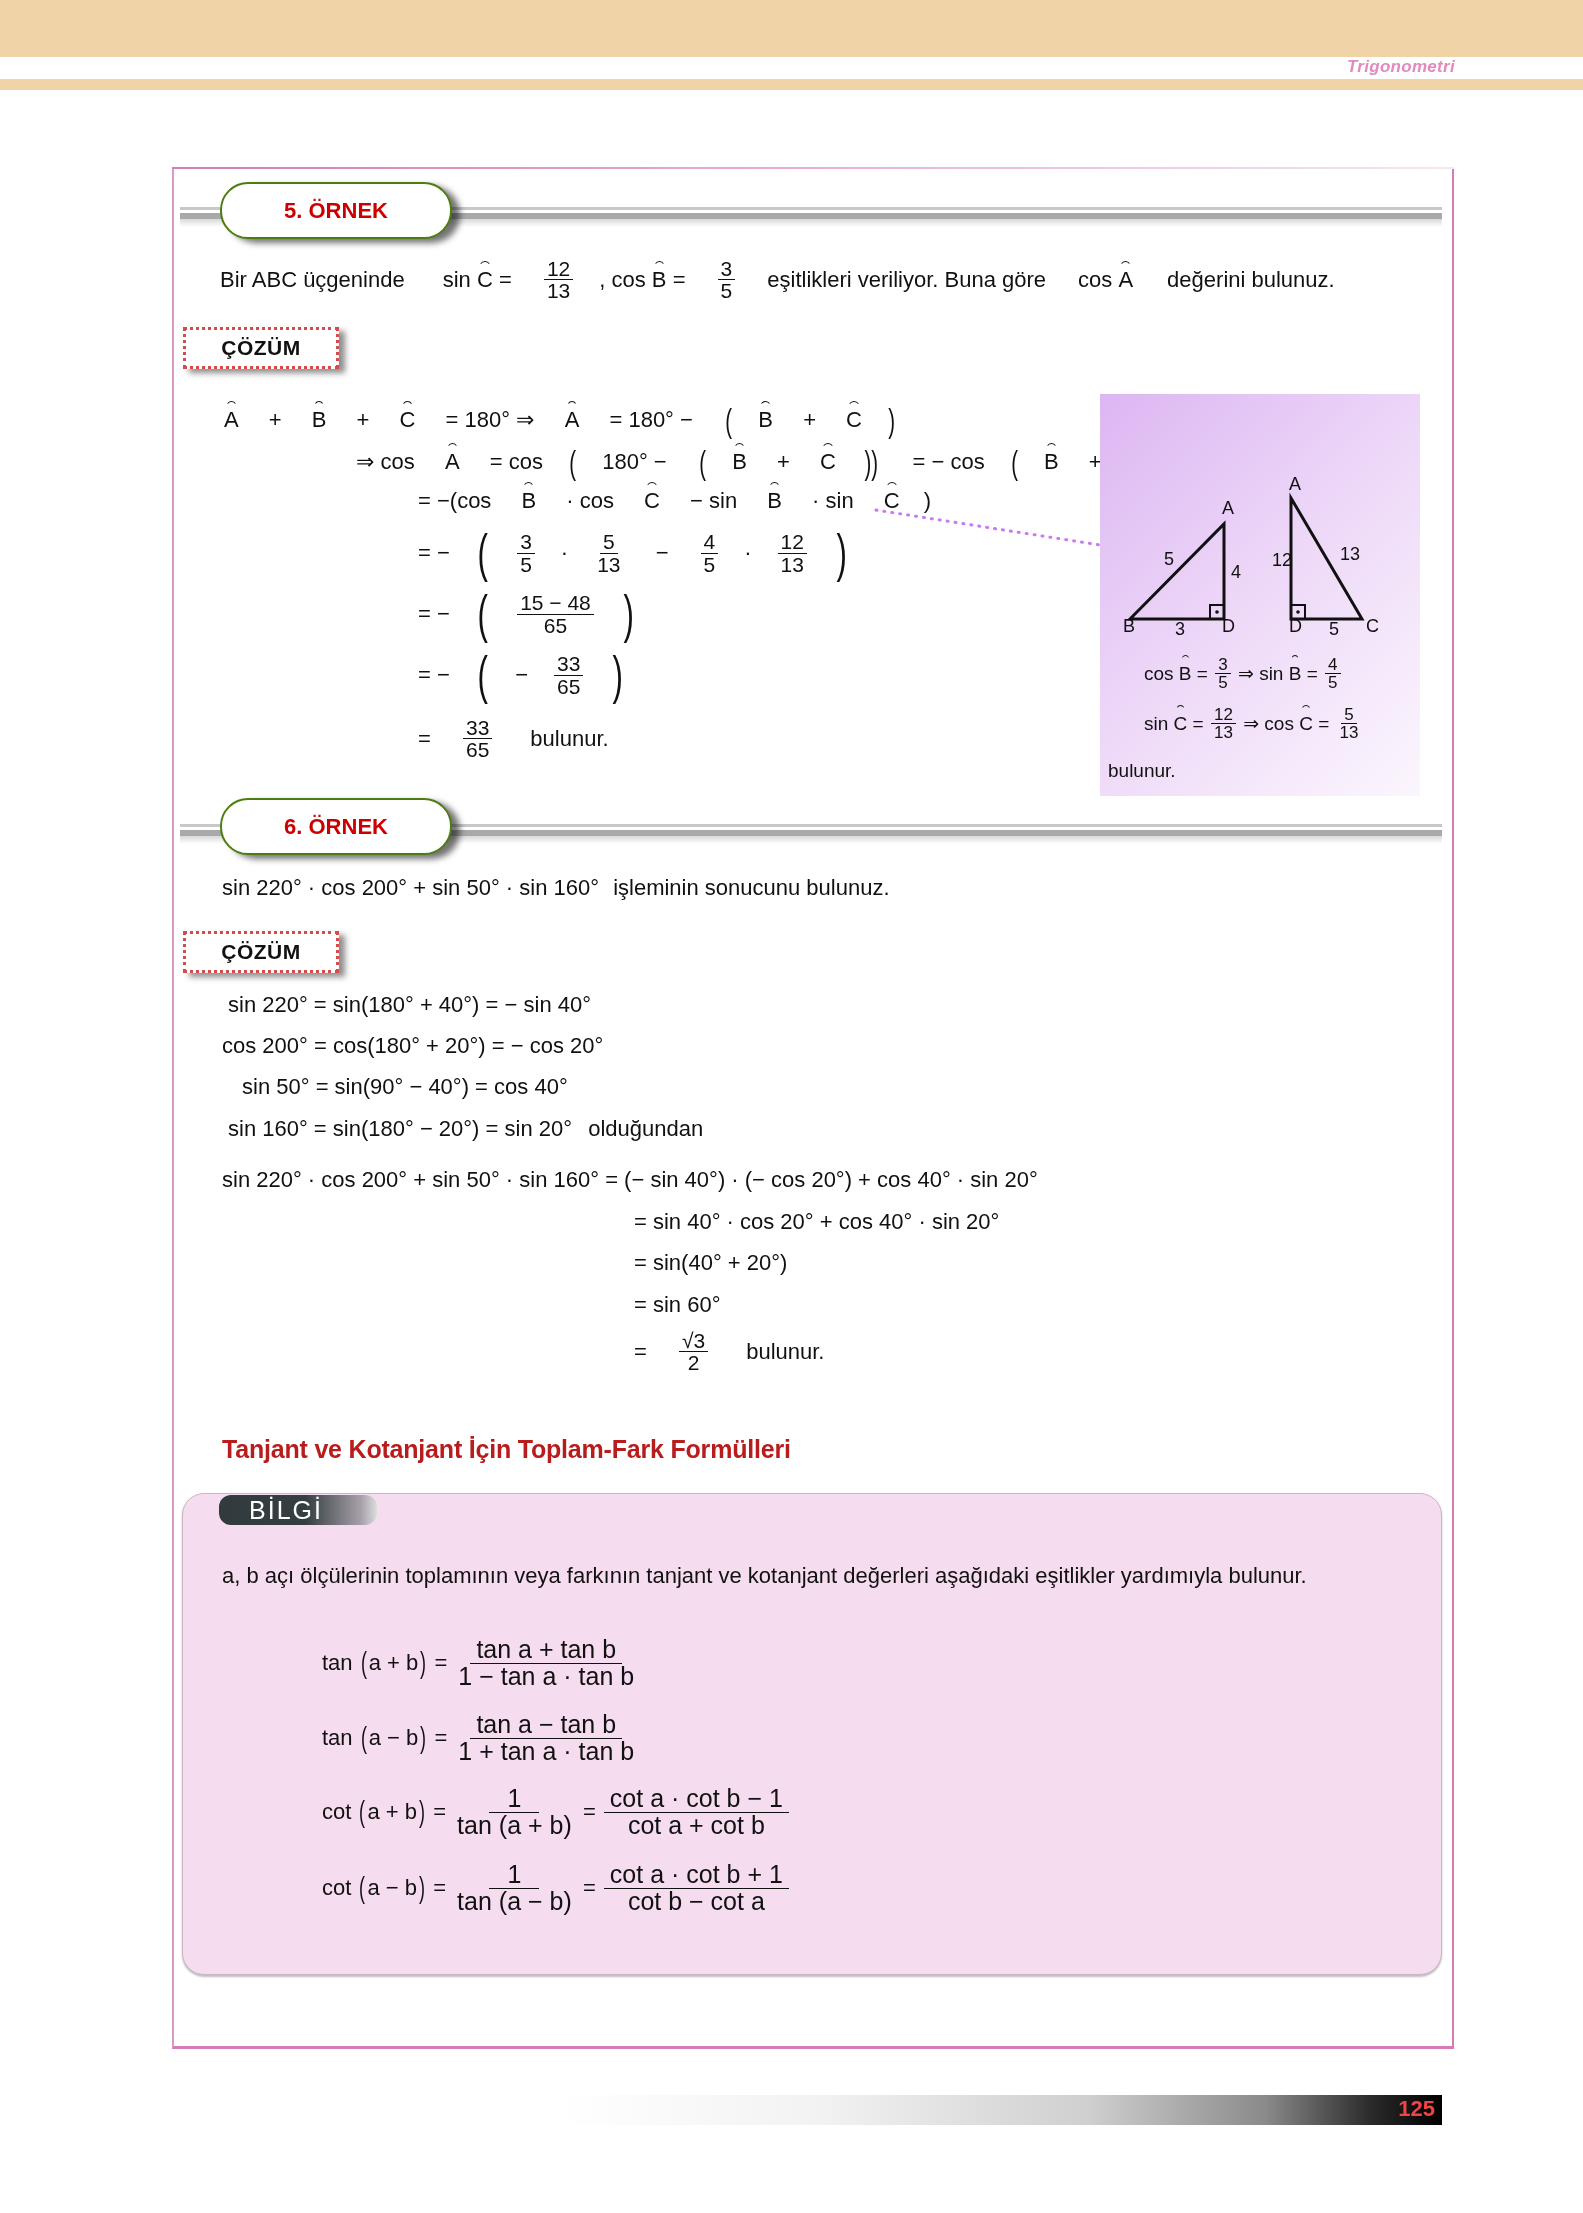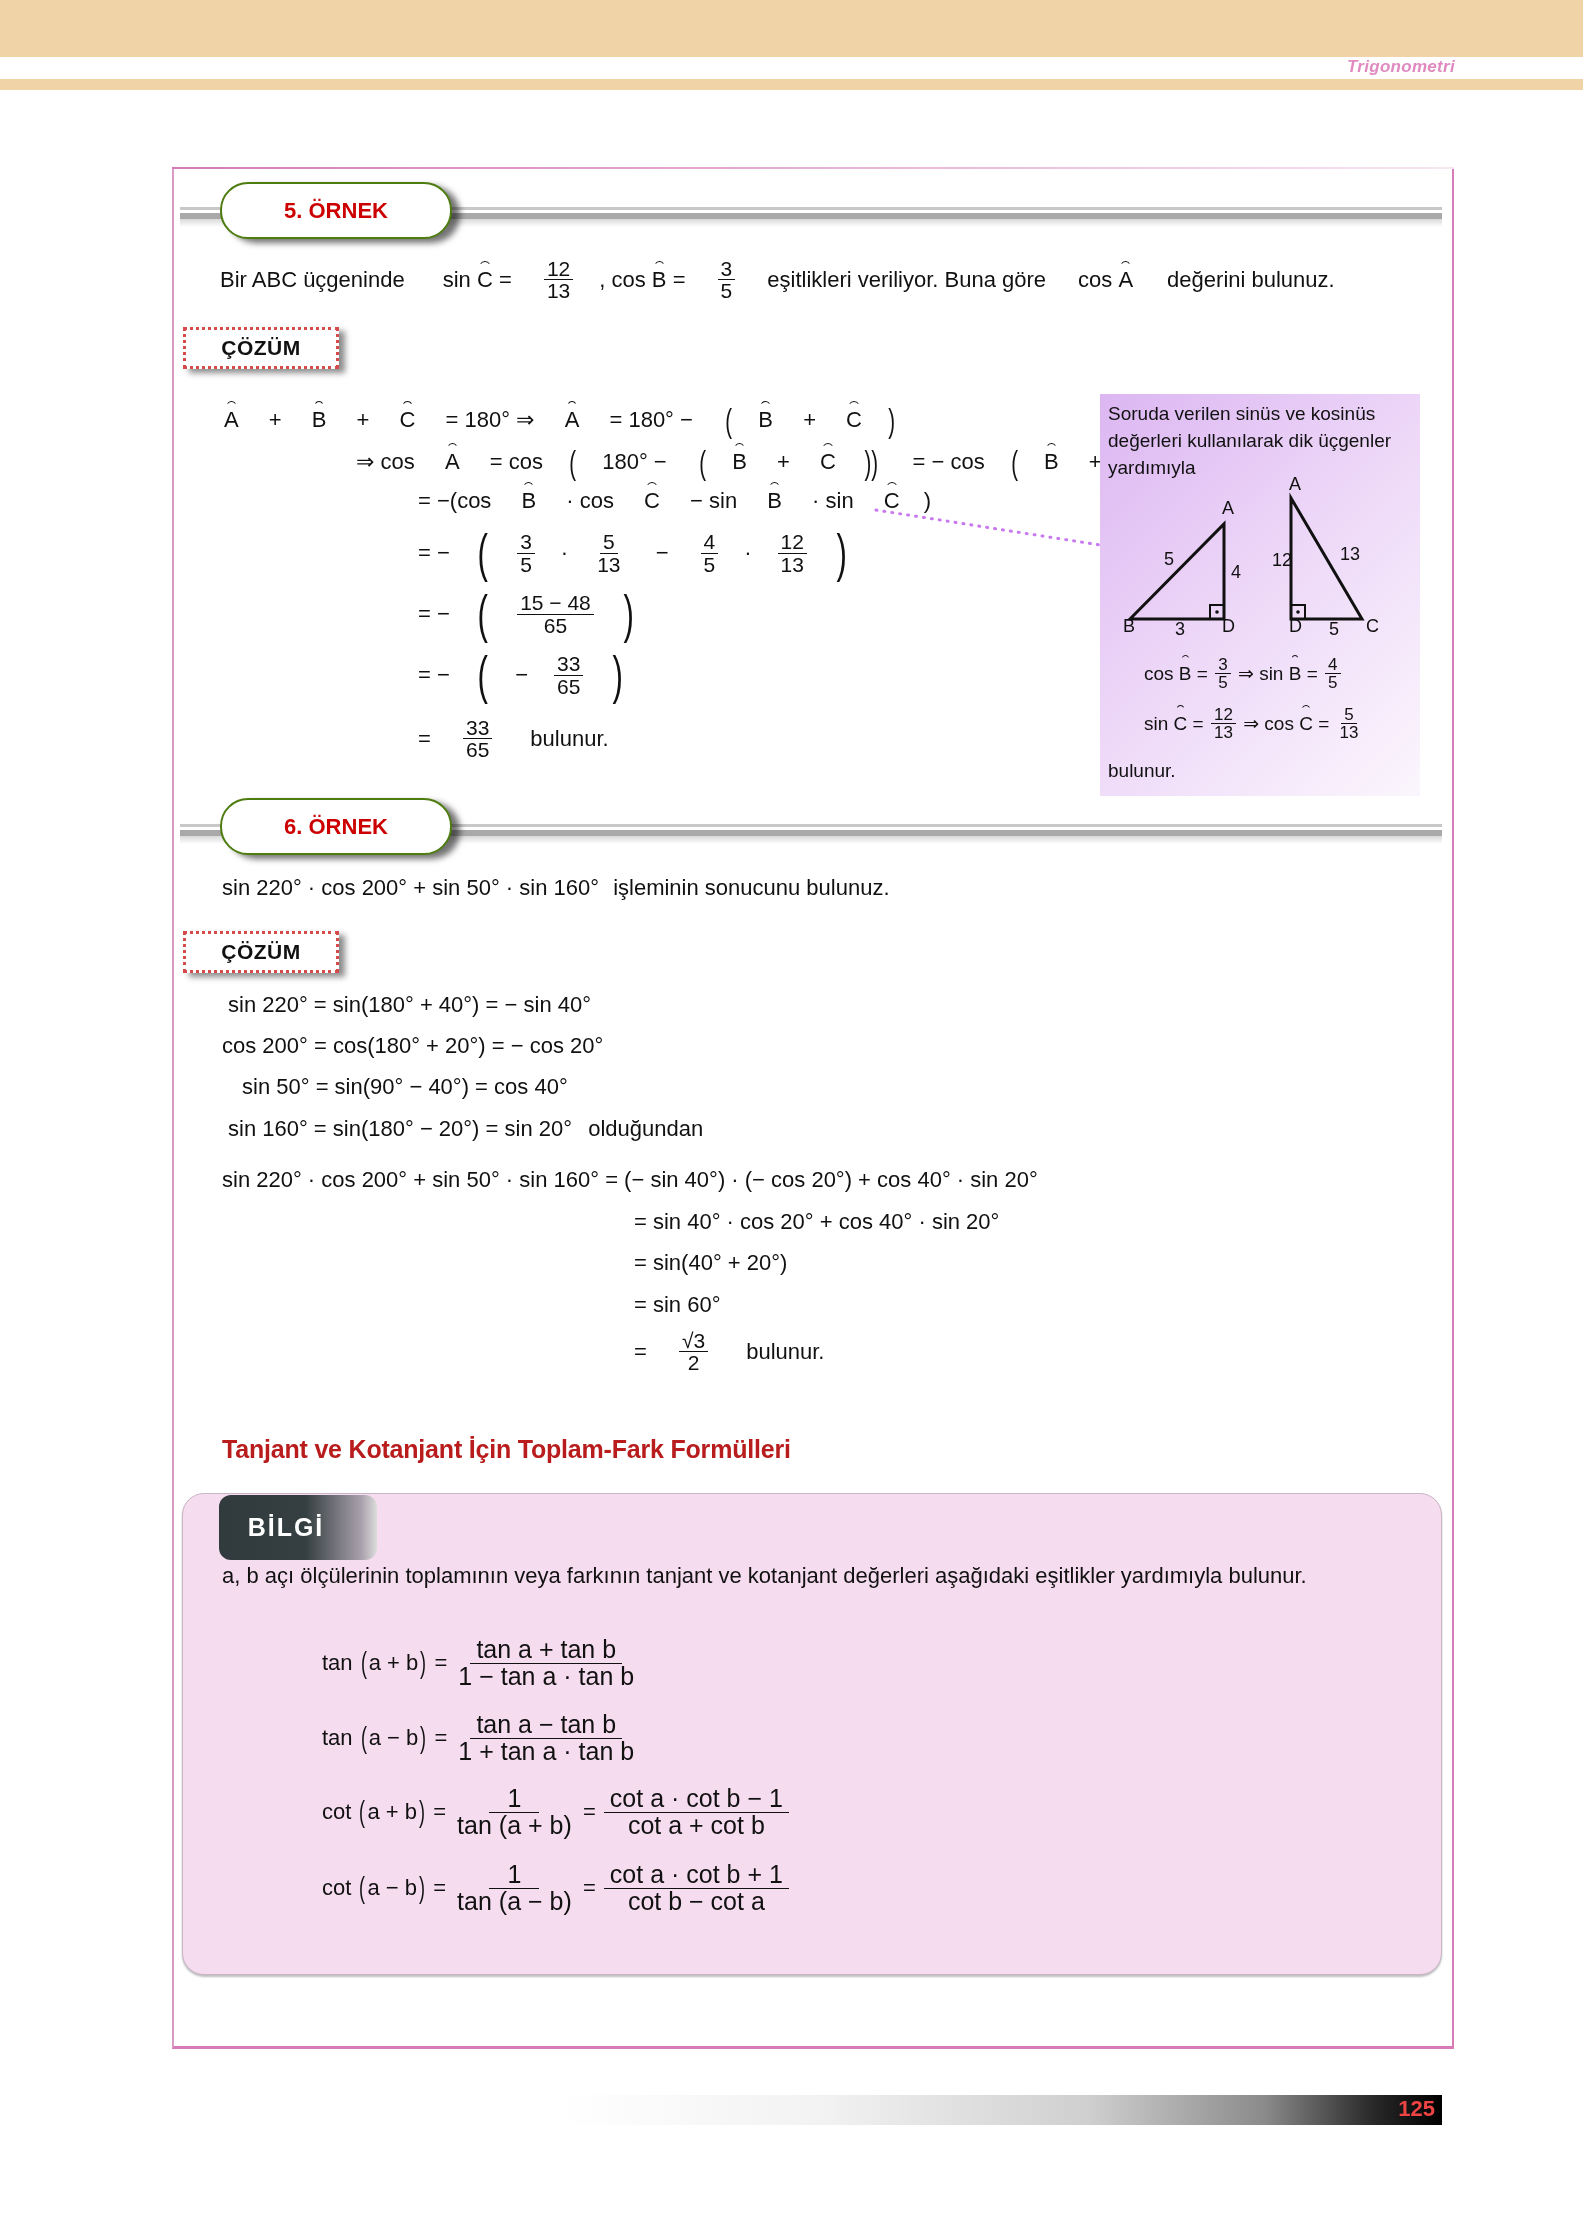--- a/index.html
+++ b/index.html
@@ -37,21 +37,21 @@
   .side-m { position: absolute; font-size: 19px; white-space: nowrap; display: flex; align-items: center; }
   .side-m .frac { font-size: 17px; }
   .side-bulunur { position: absolute; left: 8px; top: 366px; font-size: 19px; }
   .tri-lbl { position: absolute; font-size: 18px; }
 
   .dots { position: absolute; left: 874px; top: 508px; width: 230px; height: 40px; }
 
   .section-title { position: absolute; left: 222px; top: 1435px; font-size: 25px; font-weight: bold; color: #b91c1c; letter-spacing: -0.2px; }
 
   .bilgi-box { position: absolute; left: 182px; top: 1493px; width: 1260px; height: 482px; background: #f5dcef; border: 1px solid #c9b6c4; border-radius: 22px; box-shadow: 0 2px 2px rgba(0,0,0,0.25); }
-  .bilgi-badge { position: absolute; left: 219px; top: 1495px; width: 158px; height: 65px; border-radius: 12px; background: linear-gradient(90deg, #313b3d 0%, #353f41 55%, #a8a0ab 90%, #ddd 100%); color: #fff; font-weight: bold; font-size: 25px; display: flex; align-items: center; justify-content: center; padding-right: 24px; letter-spacing: 2px; }
+  .bilgi-badge { position: absolute; left: 219px; top: 1495px; width: 158px; height: 30px; border-radius: 12px; background: linear-gradient(90deg, #313b3d 0%, #353f41 55%, #a8a0ab 90%, #ddd 100%); color: #fff; font-weight: normal; font-size: 25px; display: flex; align-items: center; justify-content: center; padding-right: 24px; letter-spacing: 2px; }
   .bilgi-text { position: absolute; left: 222px; top: 1560px; width: 1180px; font-size: 22px; line-height: 32px; }
 
   .fm { position: absolute; font-size: 22px; white-space: nowrap; display: flex; align-items: center; }
   .fm .frac { font-size: 25px; }
   .fm .frac .n { border-bottom-width: 1.8px; padding: 0 6px; }
   .par { font-size: 30px; font-weight: 300; transform: scaleX(0.6); display: inline-block; line-height: 1; }
 
   .footer-bar { position: absolute; left: 560px; top: 2095px; width: 882px; height: 30px; background: linear-gradient(90deg, #ffffff 0%, #f2f2f2 30%, #cfcfcf 60%, #8a8a8a 80%, #2a2a2a 92%, #000 100%); }
   .page-num { position: absolute; right: 148px; top: 2096px; color: #ef4444; font-weight: bold; font-size: 22px; font-family: "Liberation Sans Narrow", "Liberation Sans", sans-serif; }
 </style>
@@ -135,21 +135,20 @@
       <span class="d">65</span>
     </span>
   <span style="margin-left:12px;">bulunur.</span>
 </div>
 
 <svg class="dots" viewBox="0 0 230 40">
   <line x1="2" y1="2" x2="226" y2="37" stroke="#c979f0" stroke-width="3" stroke-dasharray="1 7" stroke-linecap="round"></line>
 </svg>
 
 <div class="side-panel">
-  <div class="side-text">Soruda verilen sinüs ve kosinüs değerleri kullanılarak dik üçgenler yardımıyla</div>
 
   <svg style="position:absolute; left:0; top:0;" width="320" height="300">
     <polygon points="30,225 124,130 124,225" fill="none" stroke="#111" stroke-width="3"></polygon>
     <rect x="110" y="211" width="14" height="14" fill="none" stroke="#111" stroke-width="2"></rect>
     <circle cx="117" cy="218" r="1.8" fill="#111"></circle>
     <polygon points="191,104 191,225 262,225" fill="none" stroke="#111" stroke-width="3"></polygon>
     <rect x="191" y="211" width="14" height="14" fill="none" stroke="#111" stroke-width="2"></rect>
     <circle cx="198" cy="218" r="1.8" fill="#111"></circle>
   </svg>
   <span class="tri-lbl" style="left:122px; top:104px;">A</span>

